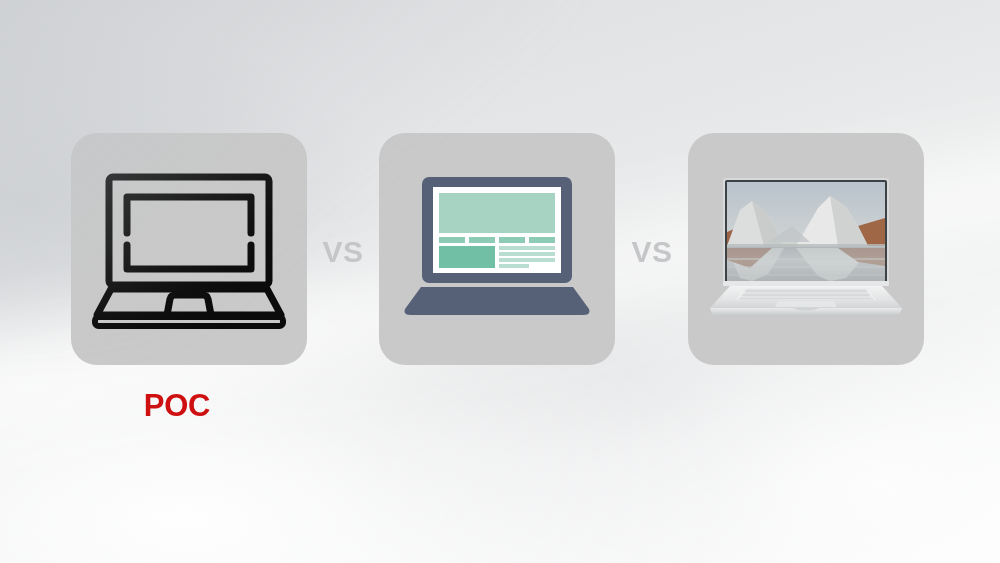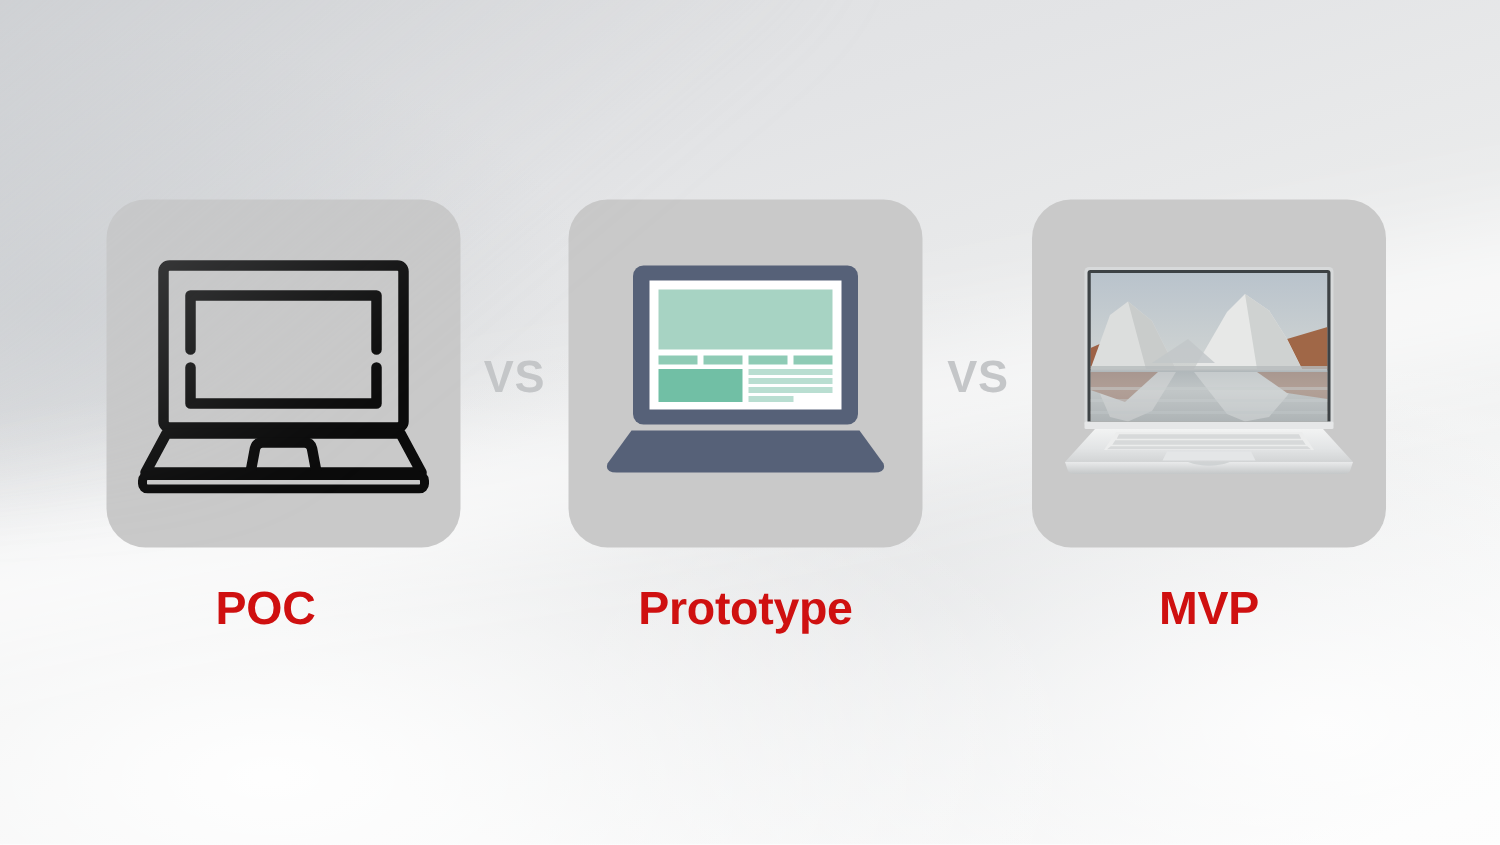--- a/index.html
+++ b/index.html
@@ -248,17 +248,15 @@
 
           <path d="M 86 134 Q 100 139 114 134 Z" fill="#cdd0d1" opacity="0.9"></path>
         </svg>
       </div>
     </div>
 
     <div class="vs v1">VS</div>
     <div class="vs v2">VS</div>
 
     <div class="label l1">POC</div>
-    <div class="label l2">Prototype</div>
-    <div class="label l3">MVP</div>
 
   </div>
 </div>
 
 </body></html>

